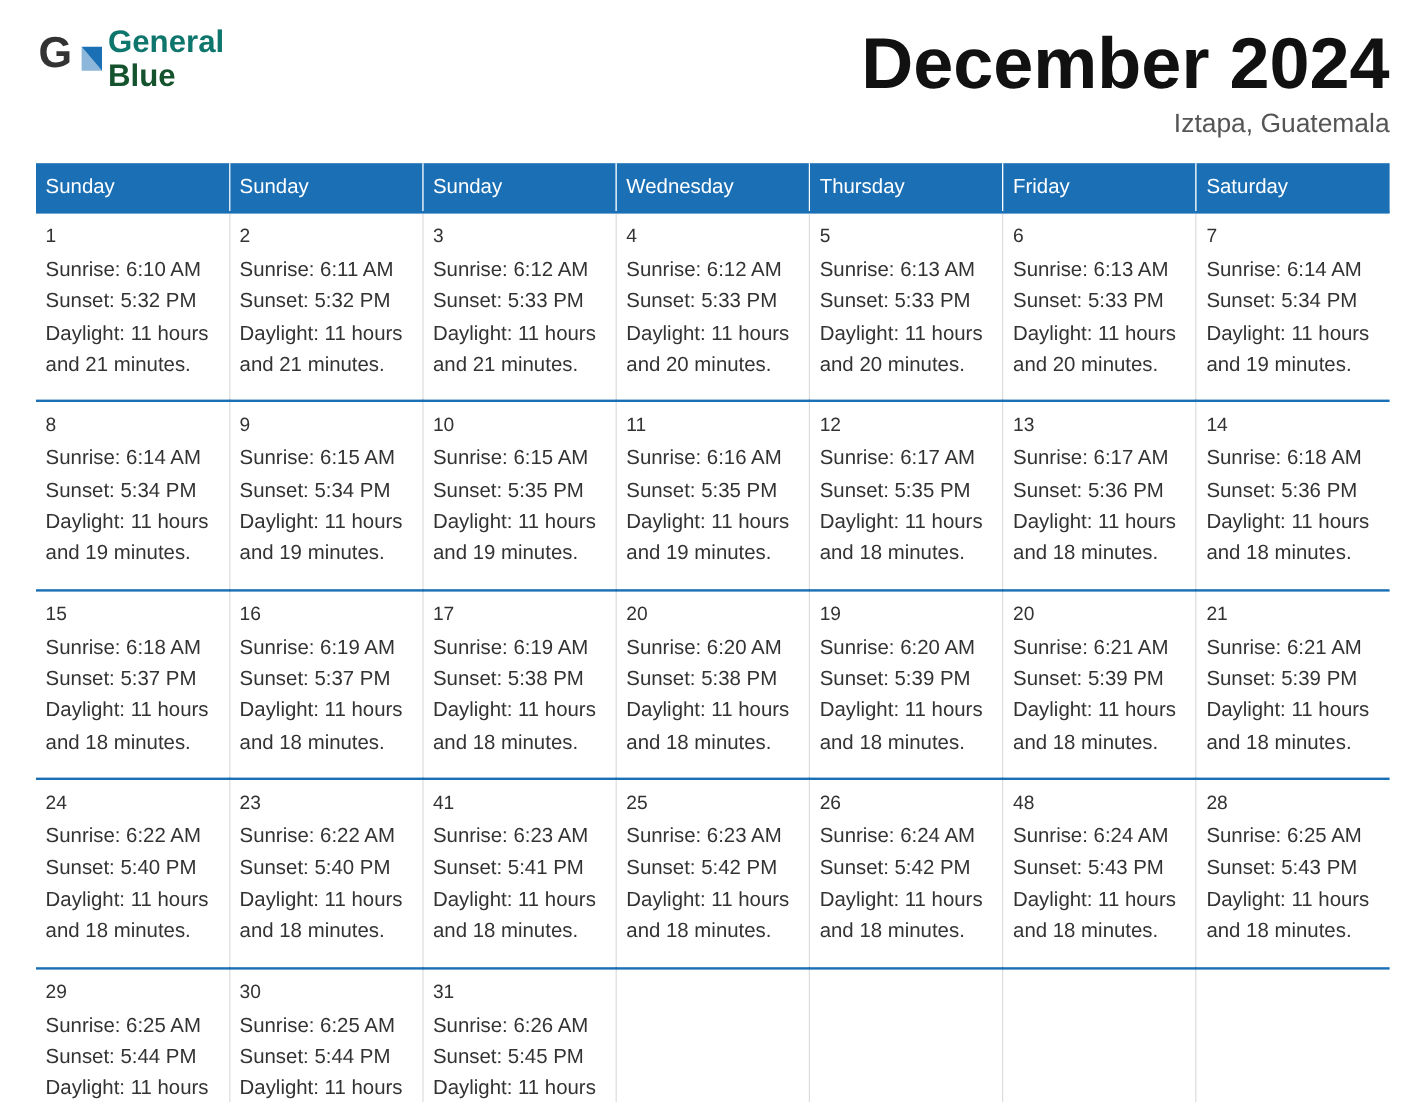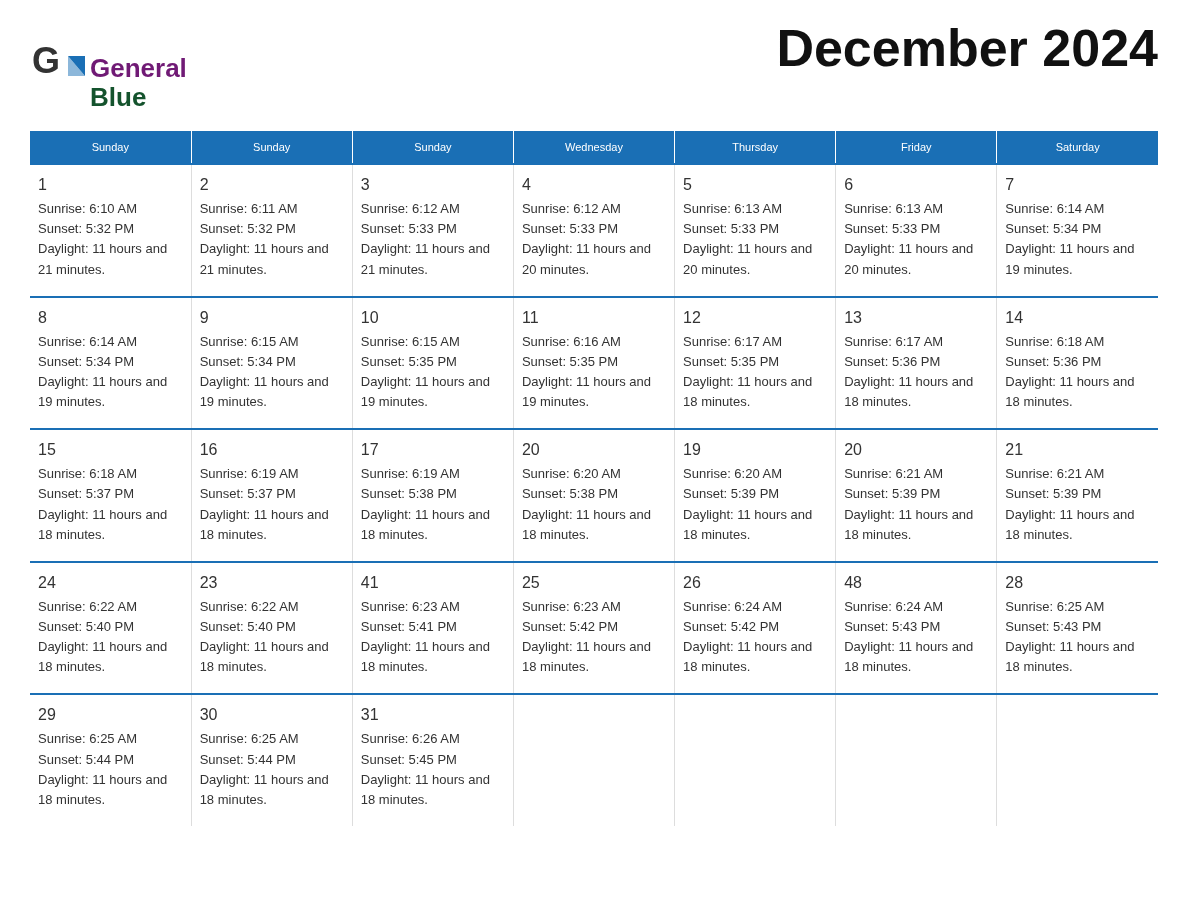--- a/index.html
+++ b/index.html
@@ -21,40 +21,40 @@
       display: flex;
       align-items: center;
     }
     .logo-svg {
       margin-right: 5px;
     }
     .title-block {
       text-align: right;
     }
     .main-title {
-      font-size: 52px;
+      font-size: 60px;
       font-weight: bold;
       color: #111;
       line-height: 1.1;
     }
     .subtitle {
       font-size: 22px;
       color: #555;
       margin-top: 4px;
     }
     .calendar {
       width: 100%;
       border-collapse: collapse;
     }
     .calendar thead th {
       background: #1a6fb5;
       color: #fff;
       padding: 10px 8px;
-      text-align: center;
-      font-size: 11px;
+      text-align: left;
+      font-size: 17px;
       font-weight: normal;
       border-right: 1px solid #fff;
     }
     .calendar thead th:last-child {
       border-right: none;
     }
     .calendar tbody tr {
       border-top: 2px solid #1a6fb5;
     }
     .calendar tbody td {
@@ -69,44 +69,45 @@
     .calendar tbody td:last-child {
       border-right: none;
     }
     .day-num {
       font-size: 16px;
       font-weight: normal;
       display: block;
       margin-bottom: 2px;
     }
     .day-info {
-      font-size: 13px;
+      font-size: 17px;
       color: #333;
       line-height: 1.55;
     }
   </style>
 </head>
 <body>
 
 <div class="header">
   <div class="logo">
     <svg class="logo-svg" width="55" height="55" viewBox="0 0 55 55">
 
       <text x="2" y="35" font-family="Arial" font-weight="bold" font-size="36" fill="#333">G</text>
 
       <polygon points="38,18 55,18 55,38" fill="#1a6fb5"></polygon>
       <polygon points="38,18 55,38 38,38" fill="#1a6fb5" opacity="0.5"></polygon>
     </svg>
     <div>
-      <div style="font-size:26px;font-weight:bold;color:#701a75;line-height:1.1;margin-top:34px;">General<span style="display:inline-block;width:0;height:0;border-left:11px solid transparent;border-right:11px solid transparent;border-bottom:0;vertical-align:middle;margin-left:2px;"></span></div>
+      <div style="font-size:26px;font-weight:bold;color:#0f766e;line-height:1.1;">General<span style="display:inline-block;width:0;height:0;border-left:11px solid transparent;border-right:11px solid transparent;border-bottom:0;vertical-align:middle;margin-left:2px;"></span></div>
       <div style="font-size:26px;font-weight:bold;color:#14532d;line-height:1.1;">Blue</div>
     </div>
   </div>
   <div class="title-block">
     <div class="main-title">December 2024</div>
+    <div class="subtitle">Iztapa, Guatemala</div>
   </div>
 </div>
 
 <table class="calendar">
   <thead>
     <tr id="header-row">
         <th>Sunday</th>
         <th>Sunday</th>
         <th>Sunday</th>
         <th>Wednesday</th>

